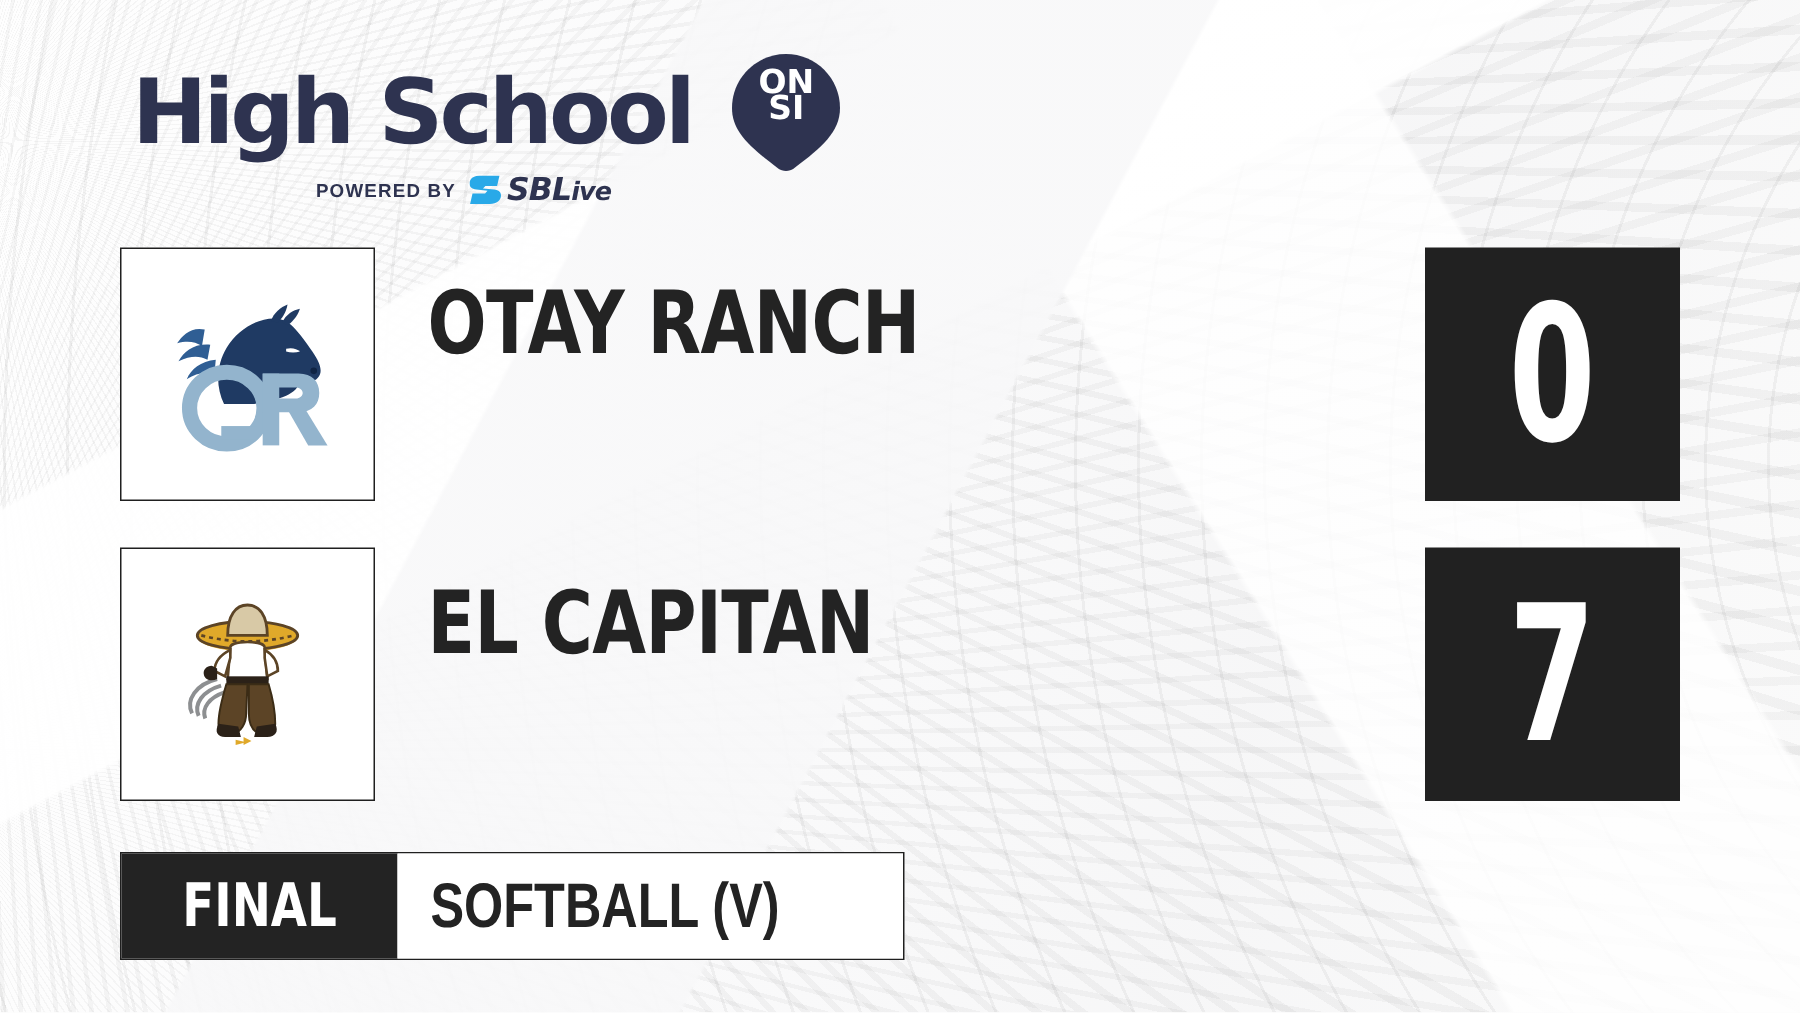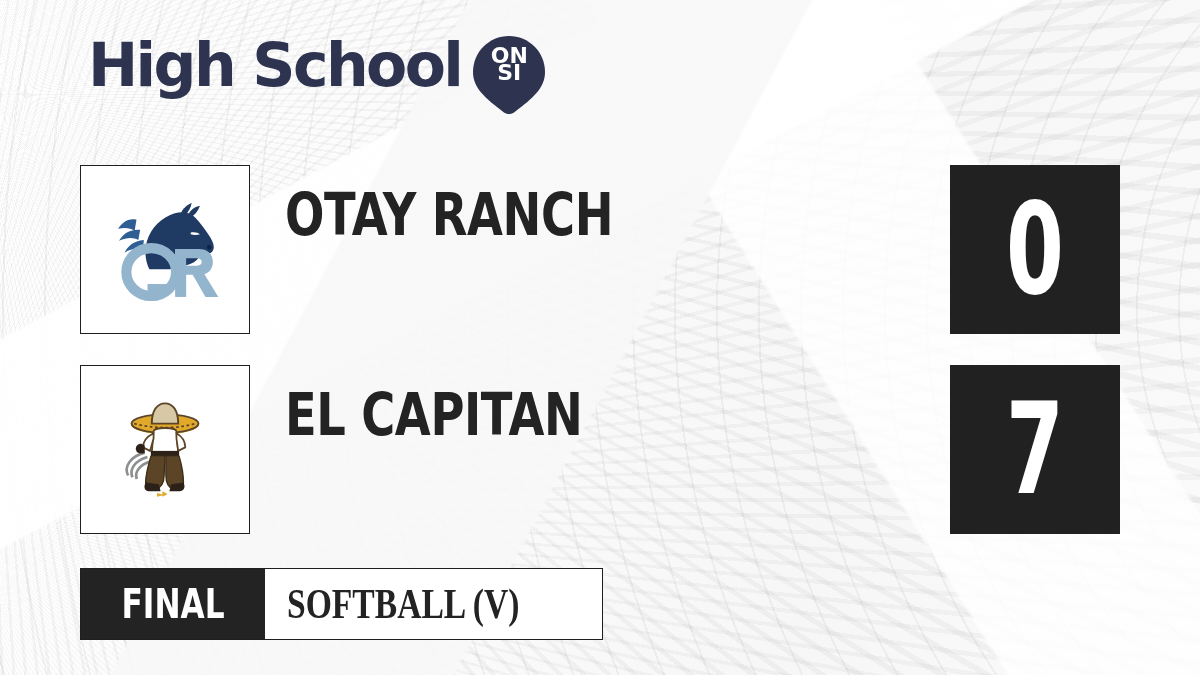--- a/index.html
+++ b/index.html
@@ -55,21 +55,21 @@
     background:linear-gradient(105deg, #ffffff 0%, #fafafb 42%, #f5f5f6 70%, #fafafa 100%);
     opacity:0.75;
   }
 
   
   .brand {
     position:absolute; left:88px; top:36px;
     width:420px;
   }
   .brand-row {
-    display:flex; align-items:flex-start; gap:6px;
+    display:flex; align-items:center; gap:21px;
   }
   .brand-wordmark {
     font-family:"DejaVu Sans", sans-serif;
     font-weight:bold;
     font-size:60px;
     line-height:0.98;
     letter-spacing:-2.6px;
     color:#2e3350;
     white-space:nowrap;
   }
@@ -204,21 +204,21 @@
     font-weight:bold;
     font-size:40px;
     letter-spacing:0px;
   }
   .status-final > span { display:inline-block; transform:scaleX(0.78); transform-origin:center; }
   .status-sport {
     background:#ffffff;
     color:#232323;
     display:flex; align-items:center;
     padding:0 24px 0 22px;
-    font-family:Liberation Serif, serif;
+    font-family:Liberation Sans, sans-serif;
     font-weight:bold;
     font-size:42px;
     letter-spacing:0px;
   }
   .status-sport > span { display:inline-block; transform:scaleX(0.80); transform-origin:left center; white-space:nowrap; }
 </style>
 </head>
 <body>
 
 <div id="stage">
@@ -237,20 +237,31 @@
         <svg viewBox="0 0 72 78" xmlns="http://www.w3.org/2000/svg" aria-hidden="true">
           <path d="M36 0 C16.1 0 0 16.1 0 36 C0 52 12 62 30.6 76.2 C33.8 78.6 38.2 78.6 41.4 76.2 C60 62 72 52 72 36 C72 16.1 55.9 0 36 0 Z" fill="#2e3350"></path>
         </svg>
         <div class="onsi-text">
           <span>ON</span>
           <span>SI</span>
         </div>
       </div>
     </div>
 
+    <div class="powered">
+      <div class="powered-label">POWERED BY</div>
+      <div class="sblive">
+        <div class="sblive-mark">
+          <svg viewBox="0 0 22 19" width="22" height="19" xmlns="http://www.w3.org/2000/svg" aria-hidden="true">
+            <path d="M20 0 L7 0 C2.5 0 0 2.4 0 5.4 C0 7.6 1.4 9 4.6 9.4 L12 10.2 L10.4 12 L2 12 L0.4 19 L13.6 19 C18.2 19 21 16.6 21 13.4 C21 11.2 19.6 9.8 16.4 9.4 L9 8.6 L10.6 7 L18.4 7 Z" fill="#29a9e8"></path>
+          </svg>
+        </div>
+        <div class="sblive-word"><span>SBL</span><span class="lower">ive</span></div>
+      </div>
+    </div>
   </div>
 
   <div class="team-row row1">
     <div class="logo-box">
       <svg viewBox="0 0 150 150" width="138" height="138" xmlns="http://www.w3.org/2000/svg" aria-hidden="true">
 
         <g fill="#2f5e94">
           <path d="M44 42 C34 40 28 46 24 52 C32 50 37 51 42 54 Z"></path>
           <path d="M48 53 C36 52 29 58 25 65 C34 61 40 61 46 64 Z"></path>
           <path d="M52 64 C41 65 34 71 31 78 C39 73 45 73 51 75 Z"></path>

